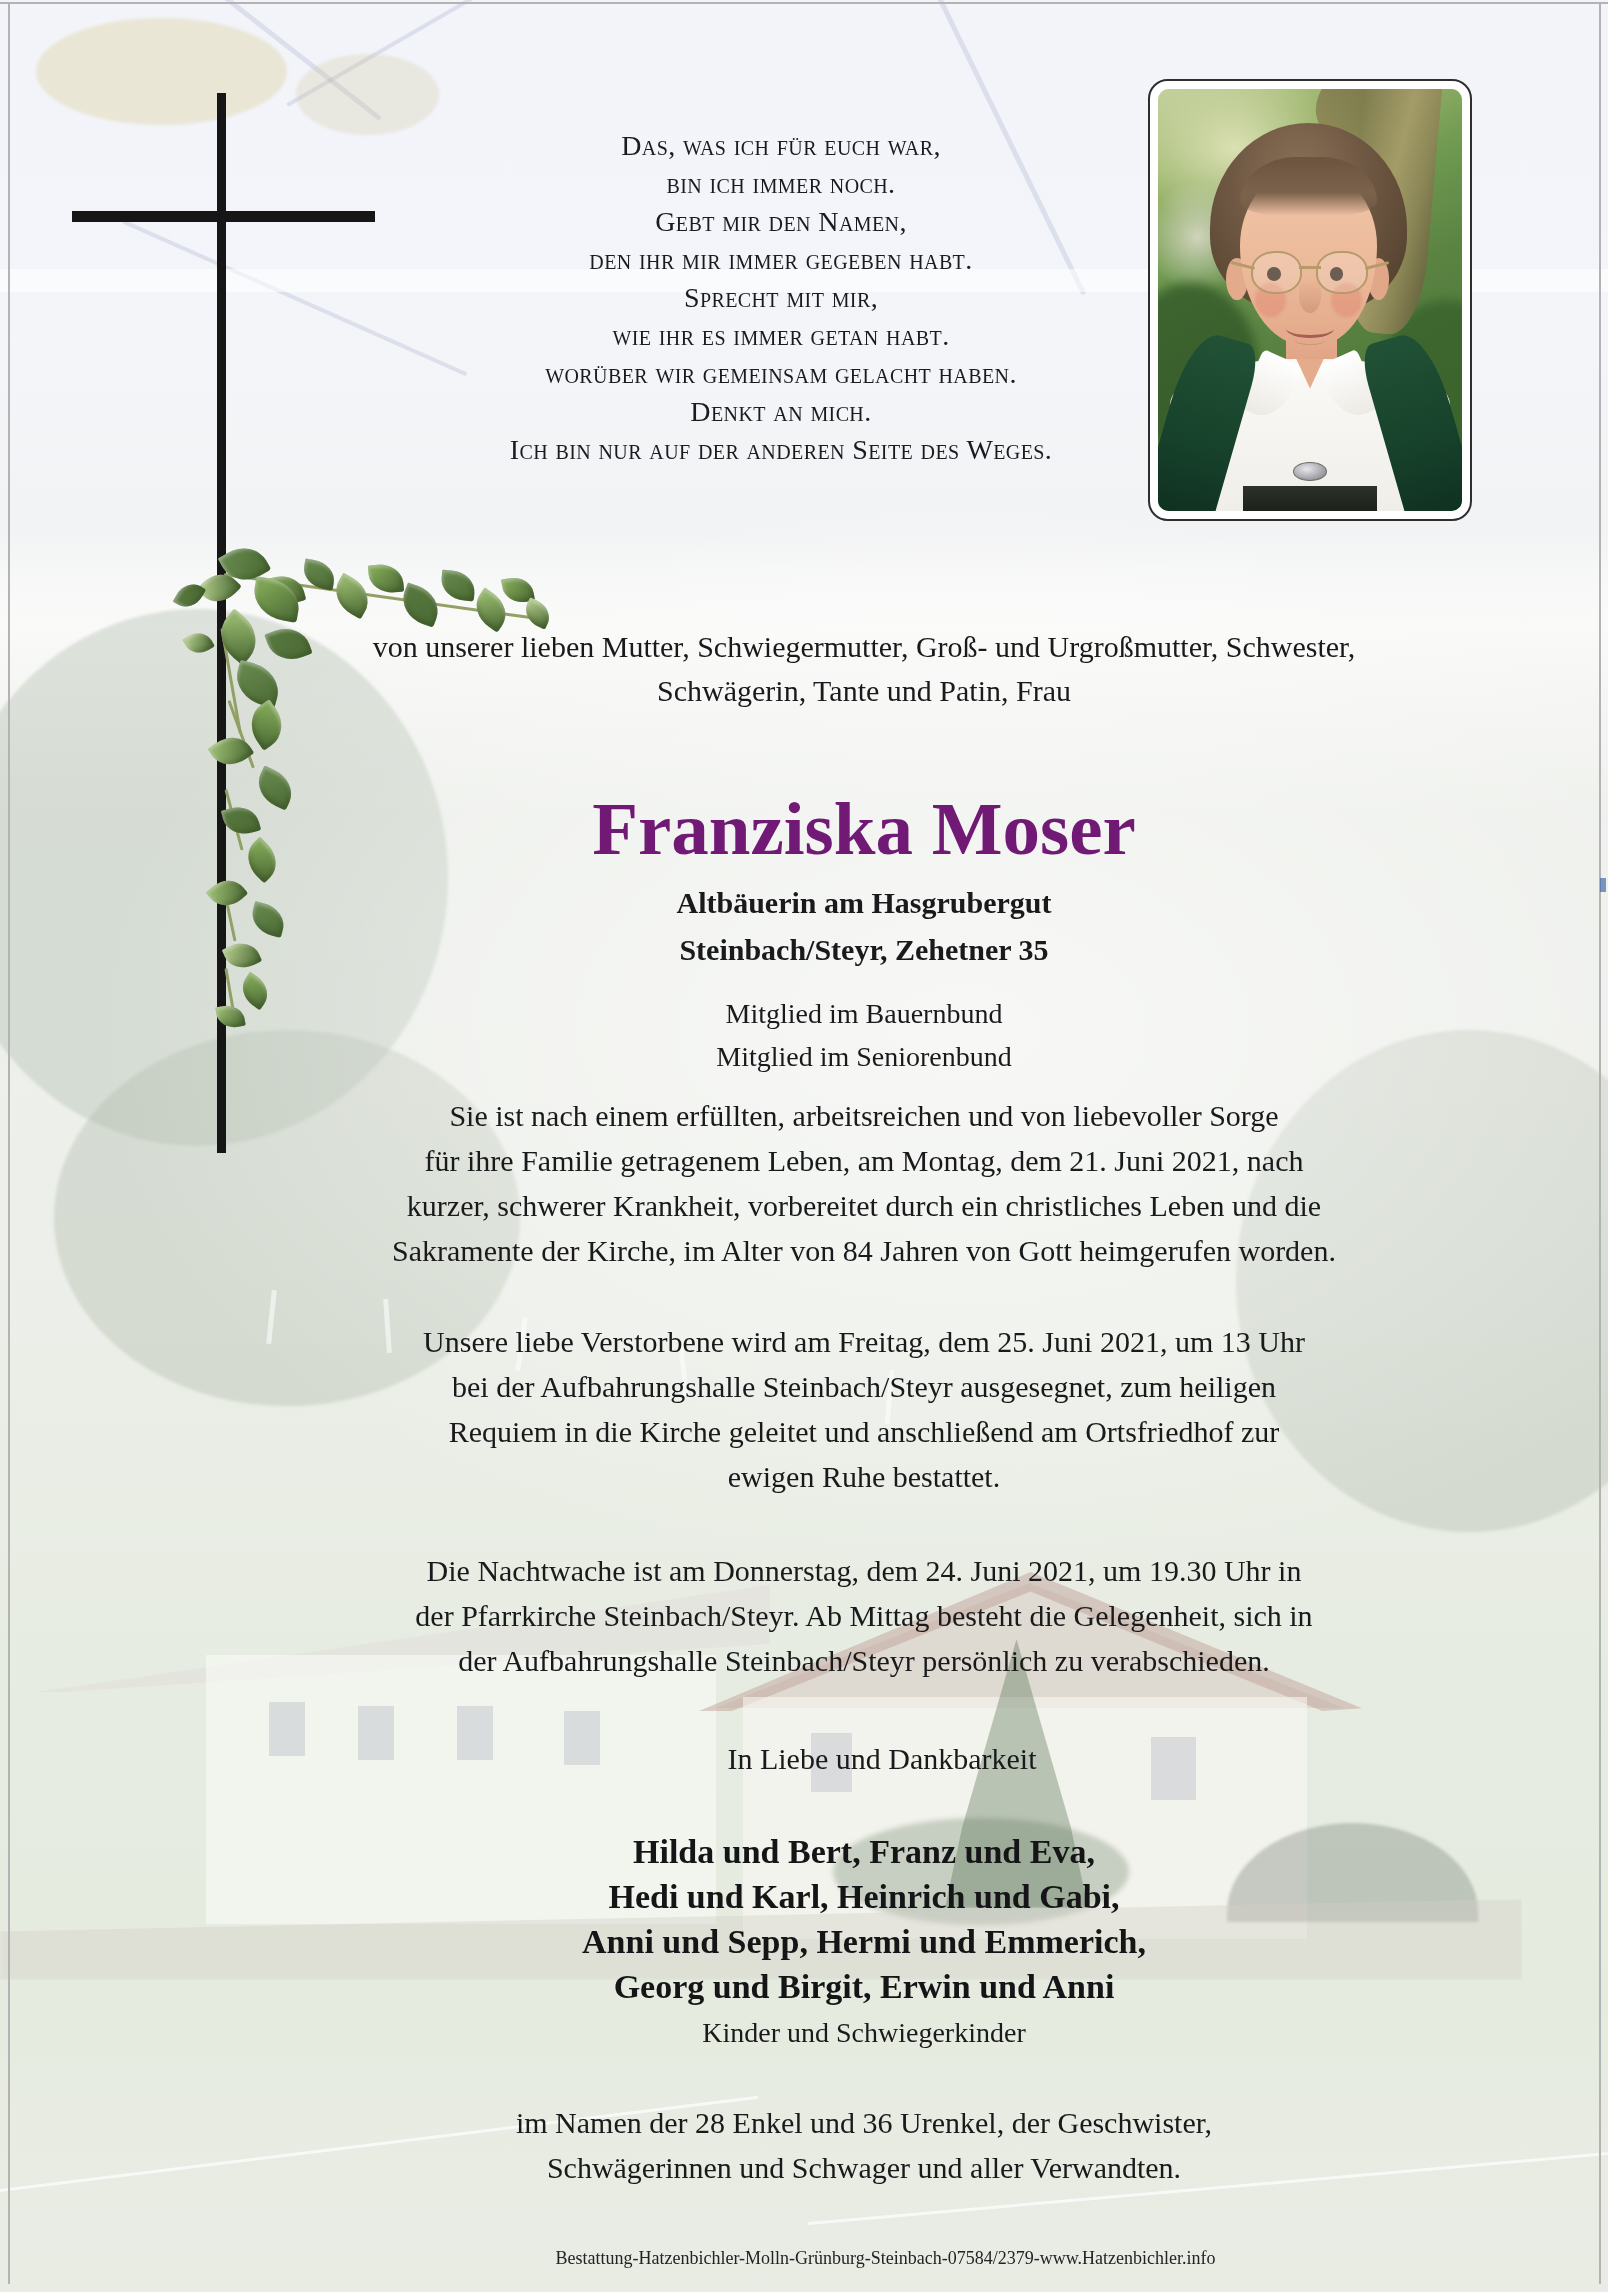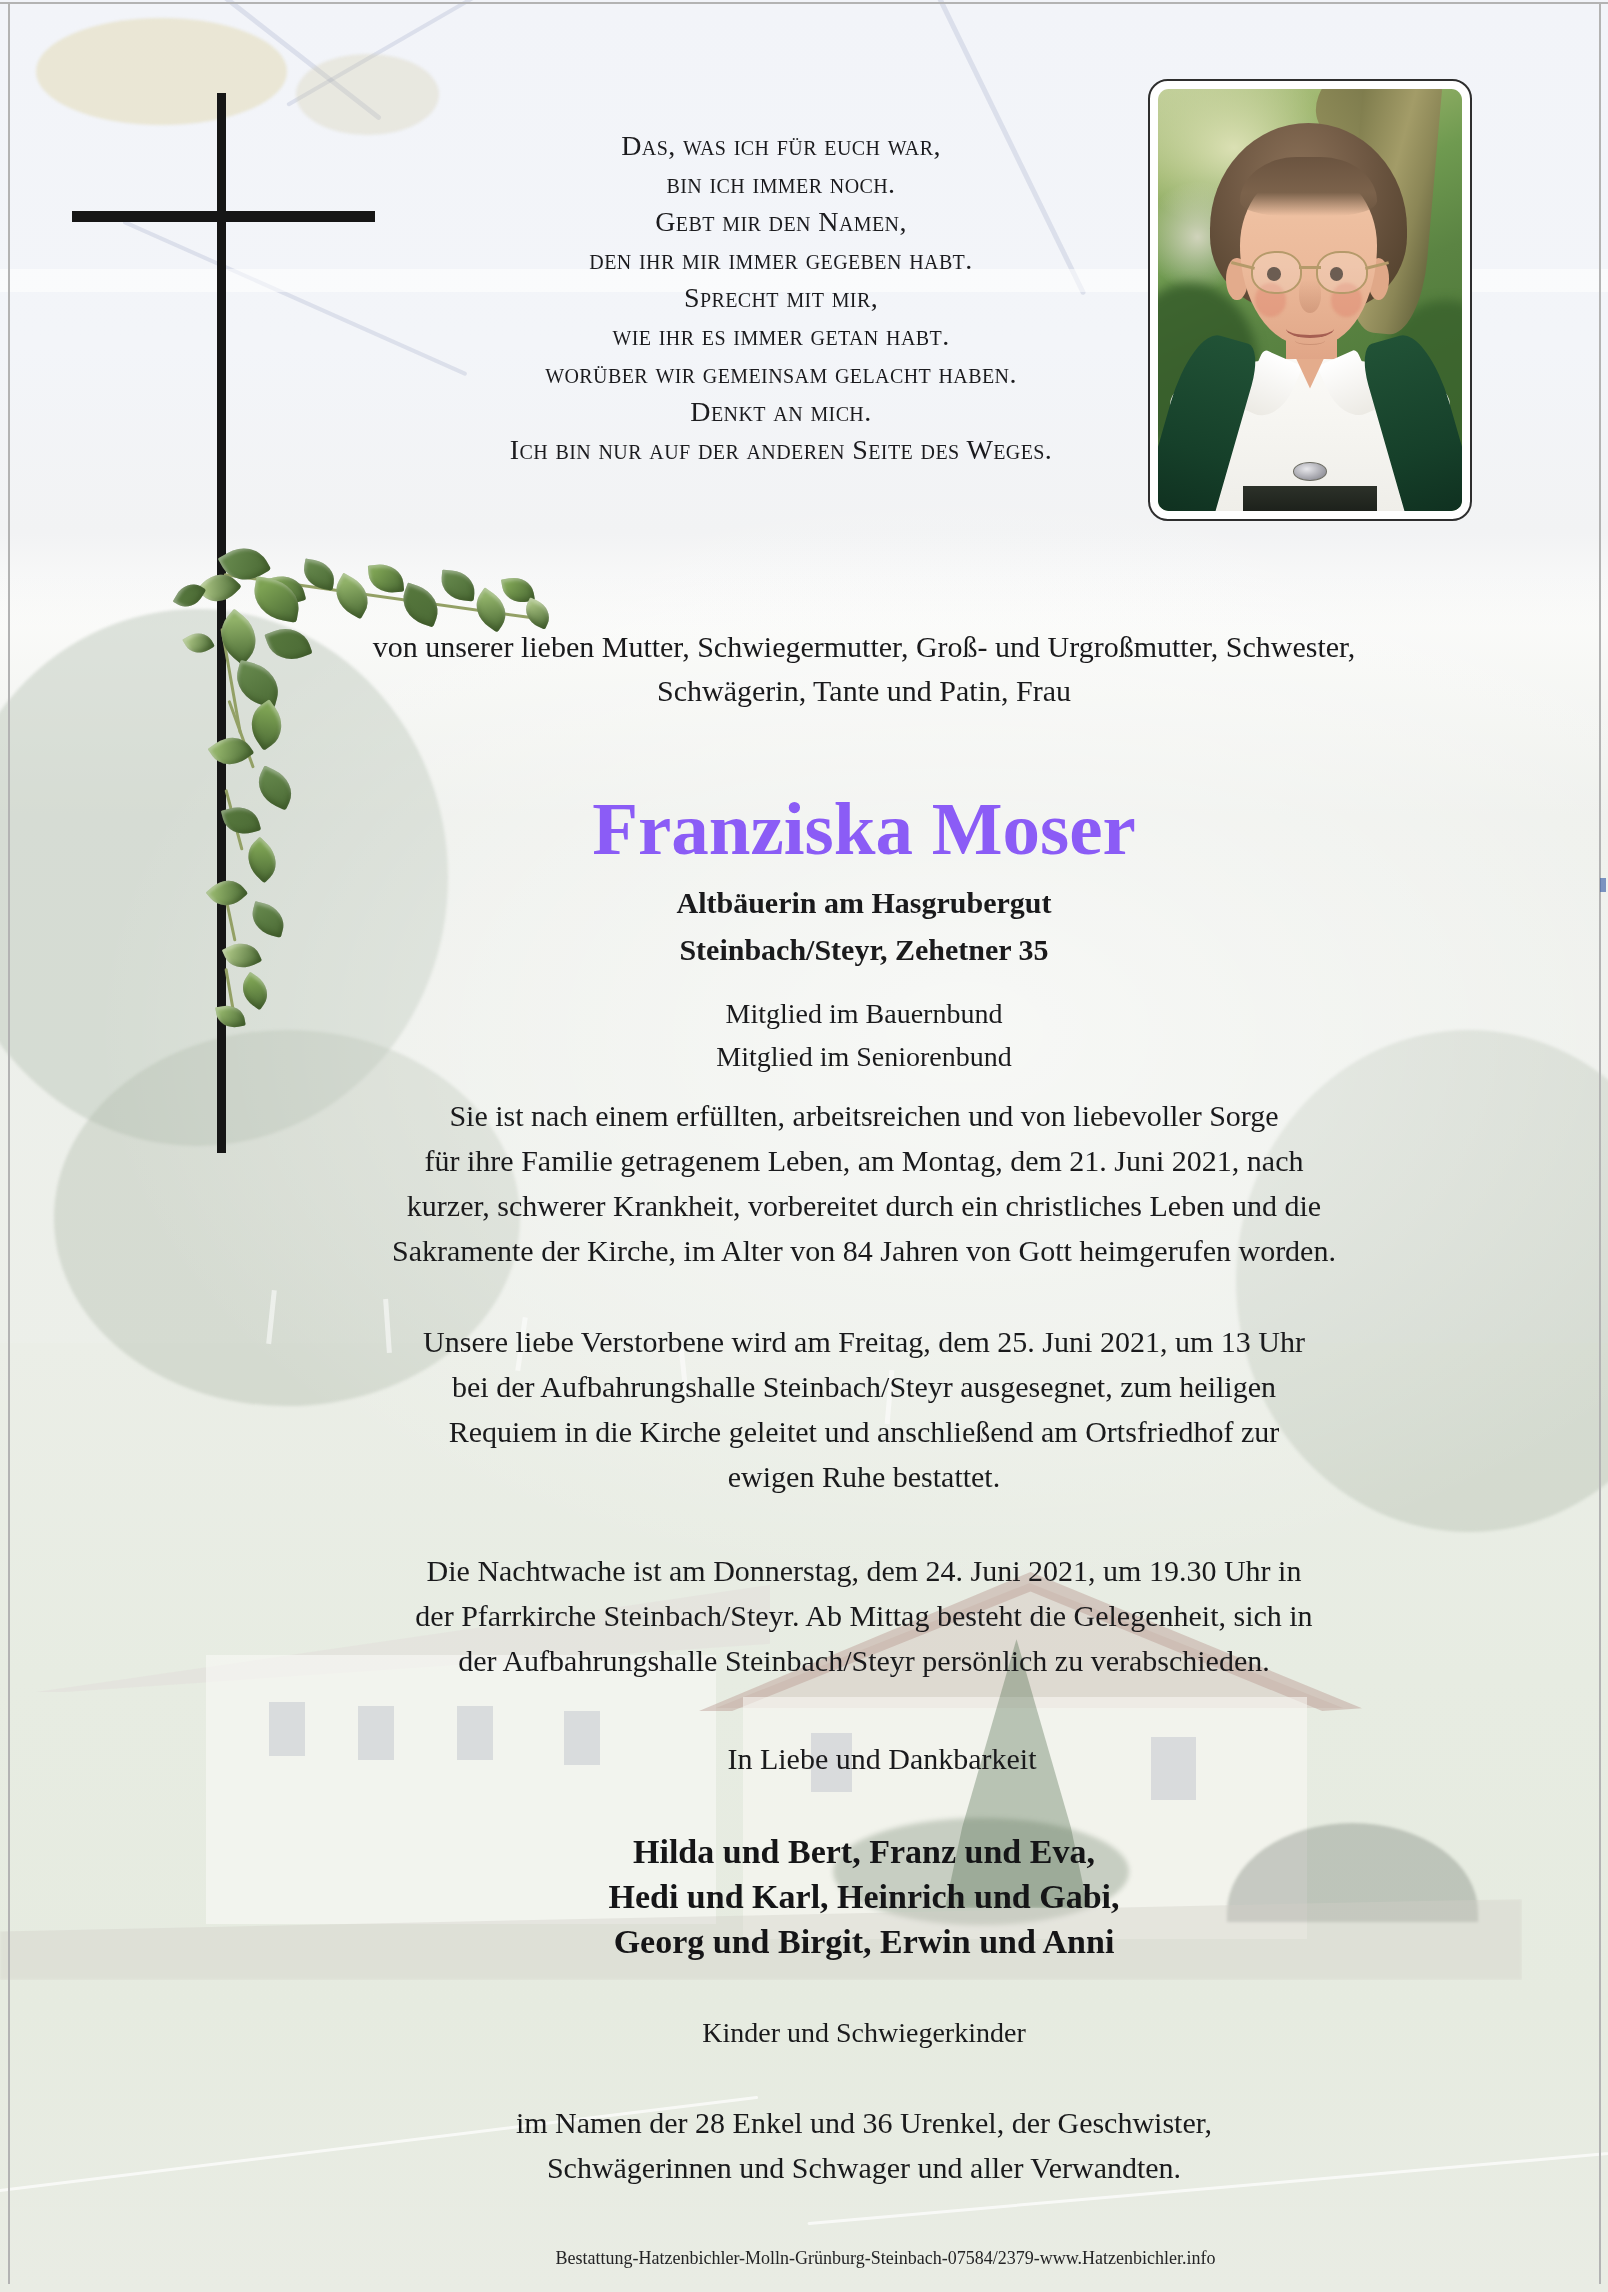--- a/index.html
+++ b/index.html
@@ -147,21 +147,21 @@
   #p-bodice{left:28%;top:94%;width:44%;height:6%;background:linear-gradient(180deg,#2c3129,#1d211b);}
   #p-brooch{left:44.5%;top:88.5%;width:11%;height:4.5%;border-radius:50%;
     background:radial-gradient(ellipse at 40% 35%,#e8e8ec,#9a9aa2 70%,#777770);border:0.9px solid #6d6d64;box-sizing:border-box;}
 
   
   .tblock{position:absolute;text-align:center;}
   .line{white-space:nowrap;}
   #poem{left:27px;top:127px;width:1508px;font-size:28px;line-height:38px;
     font-variant:small-caps;letter-spacing:0.4px;color:#1b1b1e;}
   #intro{left:125px;top:625px;width:1478px;font-size:30px;line-height:44px;}
-  #deceased-name{left:125px;top:785px;width:1478px;font-size:75px;line-height:88px;font-weight:bold;color:#8b5cf6;}
+  #deceased-name{left:125px;top:785px;width:1478px;font-size:75px;line-height:88px;font-weight:bold;color:#701a75;}
   #role{left:125px;top:879px;width:1478px;font-size:30px;line-height:47px;font-weight:bold;}
   #membership{left:125px;top:992px;width:1478px;font-size:28px;line-height:43px;font-family:Liberation Serif, serif;}
   #para-passing{left:125px;top:1093px;width:1478px;font-size:30px;line-height:45px;}
   #para-funeral{left:125px;top:1319px;width:1478px;font-size:30px;line-height:45px;}
   #para-vigil{left:125px;top:1548px;width:1478px;font-size:30px;line-height:45px;}
   #closing-lead{left:143px;top:1736px;width:1478px;font-size:30px;line-height:45px;}
   #family{left:125px;top:1829px;width:1478px;font-size:34px;line-height:45px;font-weight:bold;color:#151517;}
   #relation{left:125px;top:2013px;width:1478px;font-size:28px;line-height:39px;}
   #behalf{left:125px;top:2100px;width:1478px;font-size:30px;line-height:45px;}
   #footer{left:90px;top:2246px;width:1591px;font-size:18px;line-height:25px;color:#232325;}
@@ -330,20 +330,21 @@
     <div class="line">Die Nachtwache ist am Donnerstag, dem 24. Juni 2021, um 19.30 Uhr in</div>
     <div class="line">der Pfarrkirche Steinbach/Steyr. Ab Mittag besteht die Gelegenheit, sich in</div>
     <div class="line">der Aufbahrungshalle Steinbach/Steyr persönlich zu verabschieden.</div>
   </div>
 
 <div class="tblock" id="closing-lead">In Liebe und Dankbarkeit</div>
 
 <div class="tblock" id="family">
     <div class="line">Hilda und Bert, Franz und Eva,</div>
     <div class="line">Hedi und Karl, Heinrich und Gabi,</div>
+    <div class="line">Anni und Sepp, Hermi und Emmerich,</div>
     <div class="line">Georg und Birgit, Erwin und Anni</div>
   </div>
 
 <div class="tblock" id="relation">Kinder und Schwiegerkinder</div>
 
 <div class="tblock" id="behalf">
     <div class="line">im Namen der 28 Enkel und 36 Urenkel, der Geschwister,</div>
     <div class="line">Schwägerinnen und Schwager und aller Verwandten.</div>
   </div>
 

